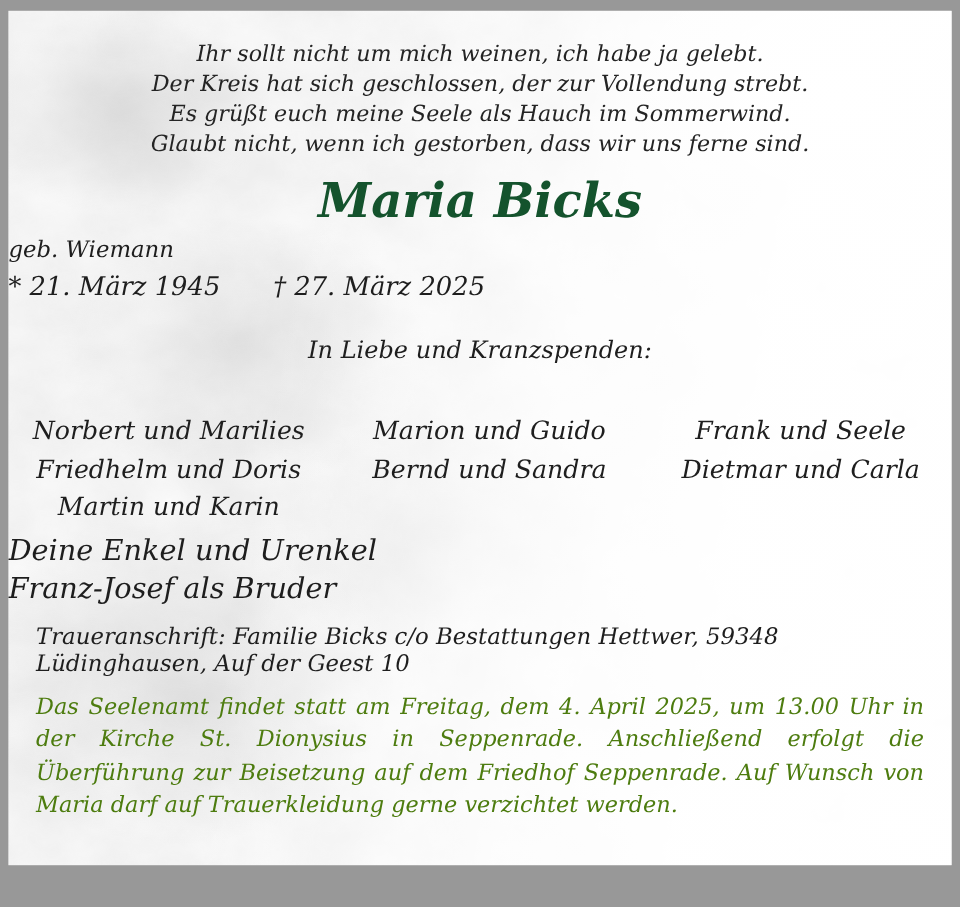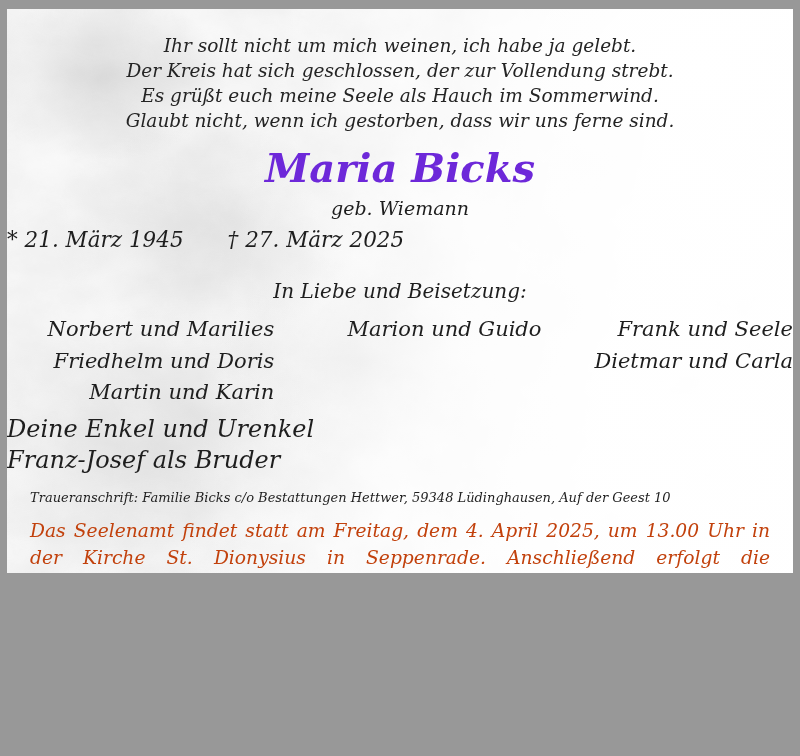--- a/index.html
+++ b/index.html
@@ -6,21 +6,21 @@
   body {
     width: 800px; height: 756px;
     background: #989898;
     font-family: "DejaVu Serif", "Liberation Serif", serif;
     overflow: hidden;
     position: relative;
   }
   .card {
     position: absolute;
     left: 7px; top: 9px;
-    width: 786px; height: 564px;
+    width: 786px; height: 712px;
     background: #fcfcfc;
     overflow: hidden;
   }
   
   .texture-layer {
     position: absolute; inset: 0;
     opacity: 0.26;
   }
   .texture-layer svg { display: block; width: 100%; height: 100%; }
   .texture-blobs {
@@ -48,64 +48,63 @@
     font-size: 18.5px;
     line-height: 25px;
     color: #242424;
   }
   .deceased-name {
     margin-top: 13px;
     text-align: center;
     font-size: 40px;
     font-weight: bold;
     line-height: 44px;
-    color: #6d28d9;
+    color: #14532d;
   }
   .maiden-name {
     margin-top: 7px;
-    text-align: center;
     font-size: 19px;
   }
   .dates {
     margin-top: 8px;
     text-align: left;
     font-size: 21.5px;
   }
   .dates .death { margin-left: 44px; }
   .intro {
     margin-top: 27px;
     text-align: center;
     font-size: 20px;
   }
   .mourners {
     margin-top: 11px;
     display: grid;
     grid-template-columns: 34% 34% 32%;
     font-size: 21px;
     line-height: 31.5px;
   }
-  .mourners .col { text-align: right; }
+  .mourners .col { text-align: center; margin-top: 30px; }
   .family-lines {
     margin-top: 5px;
     text-align: left;
     font-size: 24px;
     line-height: 31.5px;
   }
   .address {
     margin-top: 13px;
     padding: 0 23px;
-    font-size: 13px;
+    font-size: 19px;
   }
   .para {
     margin-top: 12px;
     padding: 0 23px;
     font-size: 18.7px;
     line-height: 27.5px;
     text-align: justify;
-    color: #c2410c;
+    color: #4d7c0f;
   }
 </style>
 </head>
 <body>
 
 <div class="card">
 
   <div class="texture-layer">
     <svg xmlns="http://www.w3.org/2000/svg" preserveAspectRatio="none">
       <filter id="tex" x="0" y="0" width="100%" height="100%">
@@ -128,30 +127,31 @@
     </div>
 
     <div class="deceased-name">Maria Bicks</div>
 
     <div class="maiden-name">geb. Wiemann</div>
 
     <div class="dates">
       <span class="birth">* 21. März 1945</span><span class="death">† 27. März 2025</span>
     </div>
 
-    <div class="intro">In Liebe und Beisetzung:</div>
+    <div class="intro">In Liebe und Kranzspenden:</div>
 
     <div class="mourners">
       <div class="col">
         <div>Norbert und Marilies</div>
         <div>Friedhelm und Doris</div>
         <div>Martin und Karin</div>
       </div>
       <div class="col">
         <div>Marion und Guido</div>
+        <div>Bernd und Sandra</div>
       </div>
       <div class="col">
         <div>Frank und Seele</div>
         <div>Dietmar und Carla</div>
       </div>
     </div>
 
     <div class="family-lines">
       <div>Deine Enkel und Urenkel</div>
       <div>Franz-Josef als Bruder</div>

